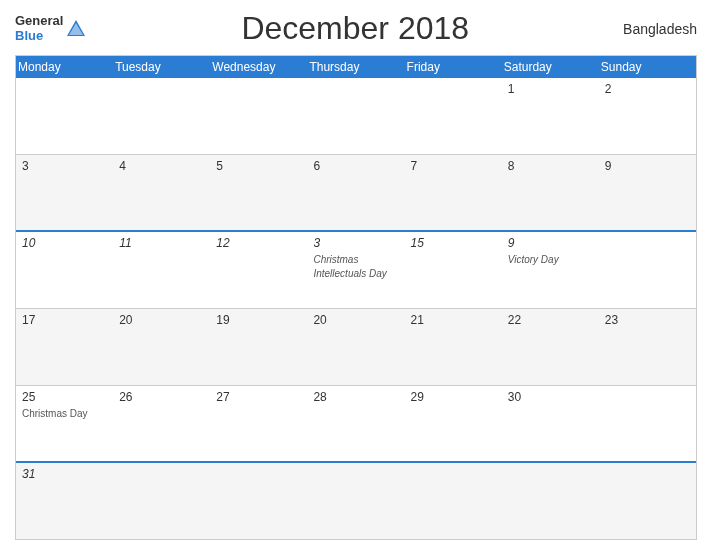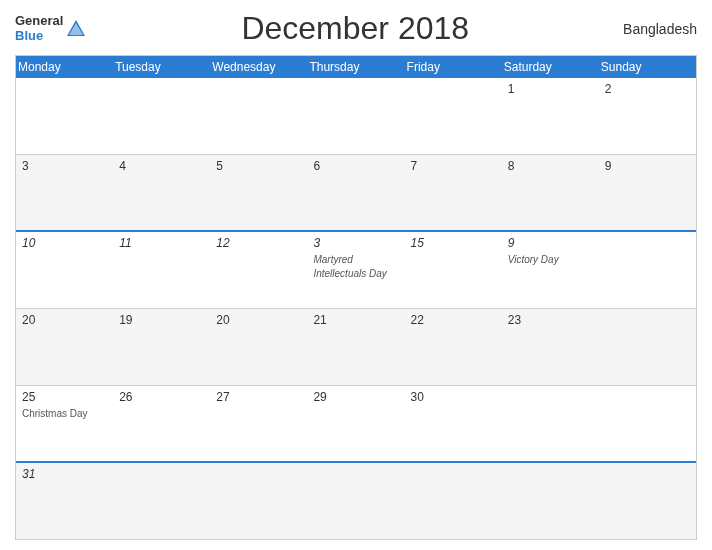--- a/index.html
+++ b/index.html
@@ -191,33 +191,36 @@
           <span class="cell-date">10</span>
         </div>
         <div class="cal-cell">
           <span class="cell-date">11</span>
         </div>
         <div class="cal-cell">
           <span class="cell-date">12</span>
         </div>
         <div class="cal-cell">
           <span class="cell-date">3</span>
-          <span class="cell-event">Martyred Intellectuals Day</span>
+          <span class="cell-event">Christmas Intellectuals Day</span>
         </div>
         <div class="cal-cell">
           <span class="cell-date">15</span>
         </div>
         <div class="cal-cell">
           <span class="cell-date">9</span>
           <span class="cell-event">Victory Day</span>
         </div>
       </div>
 
       <div class="cal-row cal-row-alt">
         <div class="cal-cell">
+          <span class="cell-date">17</span>
+        </div>
+        <div class="cal-cell">
           <span class="cell-date">20</span>
         </div>
         <div class="cal-cell">
           <span class="cell-date">19</span>
         </div>
         <div class="cal-cell">
           <span class="cell-date">20</span>
         </div>
         <div class="cal-cell">
           <span class="cell-date">21</span>
@@ -233,20 +236,23 @@
       <div class="cal-row">
         <div class="cal-cell">
           <span class="cell-date">25</span>
           <span class="cell-event">Christmas Day</span>
         </div>
         <div class="cal-cell">
           <span class="cell-date">26</span>
         </div>
         <div class="cal-cell">
           <span class="cell-date">27</span>
+        </div>
+        <div class="cal-cell">
+          <span class="cell-date">28</span>
         </div>
         <div class="cal-cell">
           <span class="cell-date">29</span>
         </div>
         <div class="cal-cell">
           <span class="cell-date">30</span>
         </div>
       </div>
 
       <div class="cal-row cal-row-alt blue-line">

